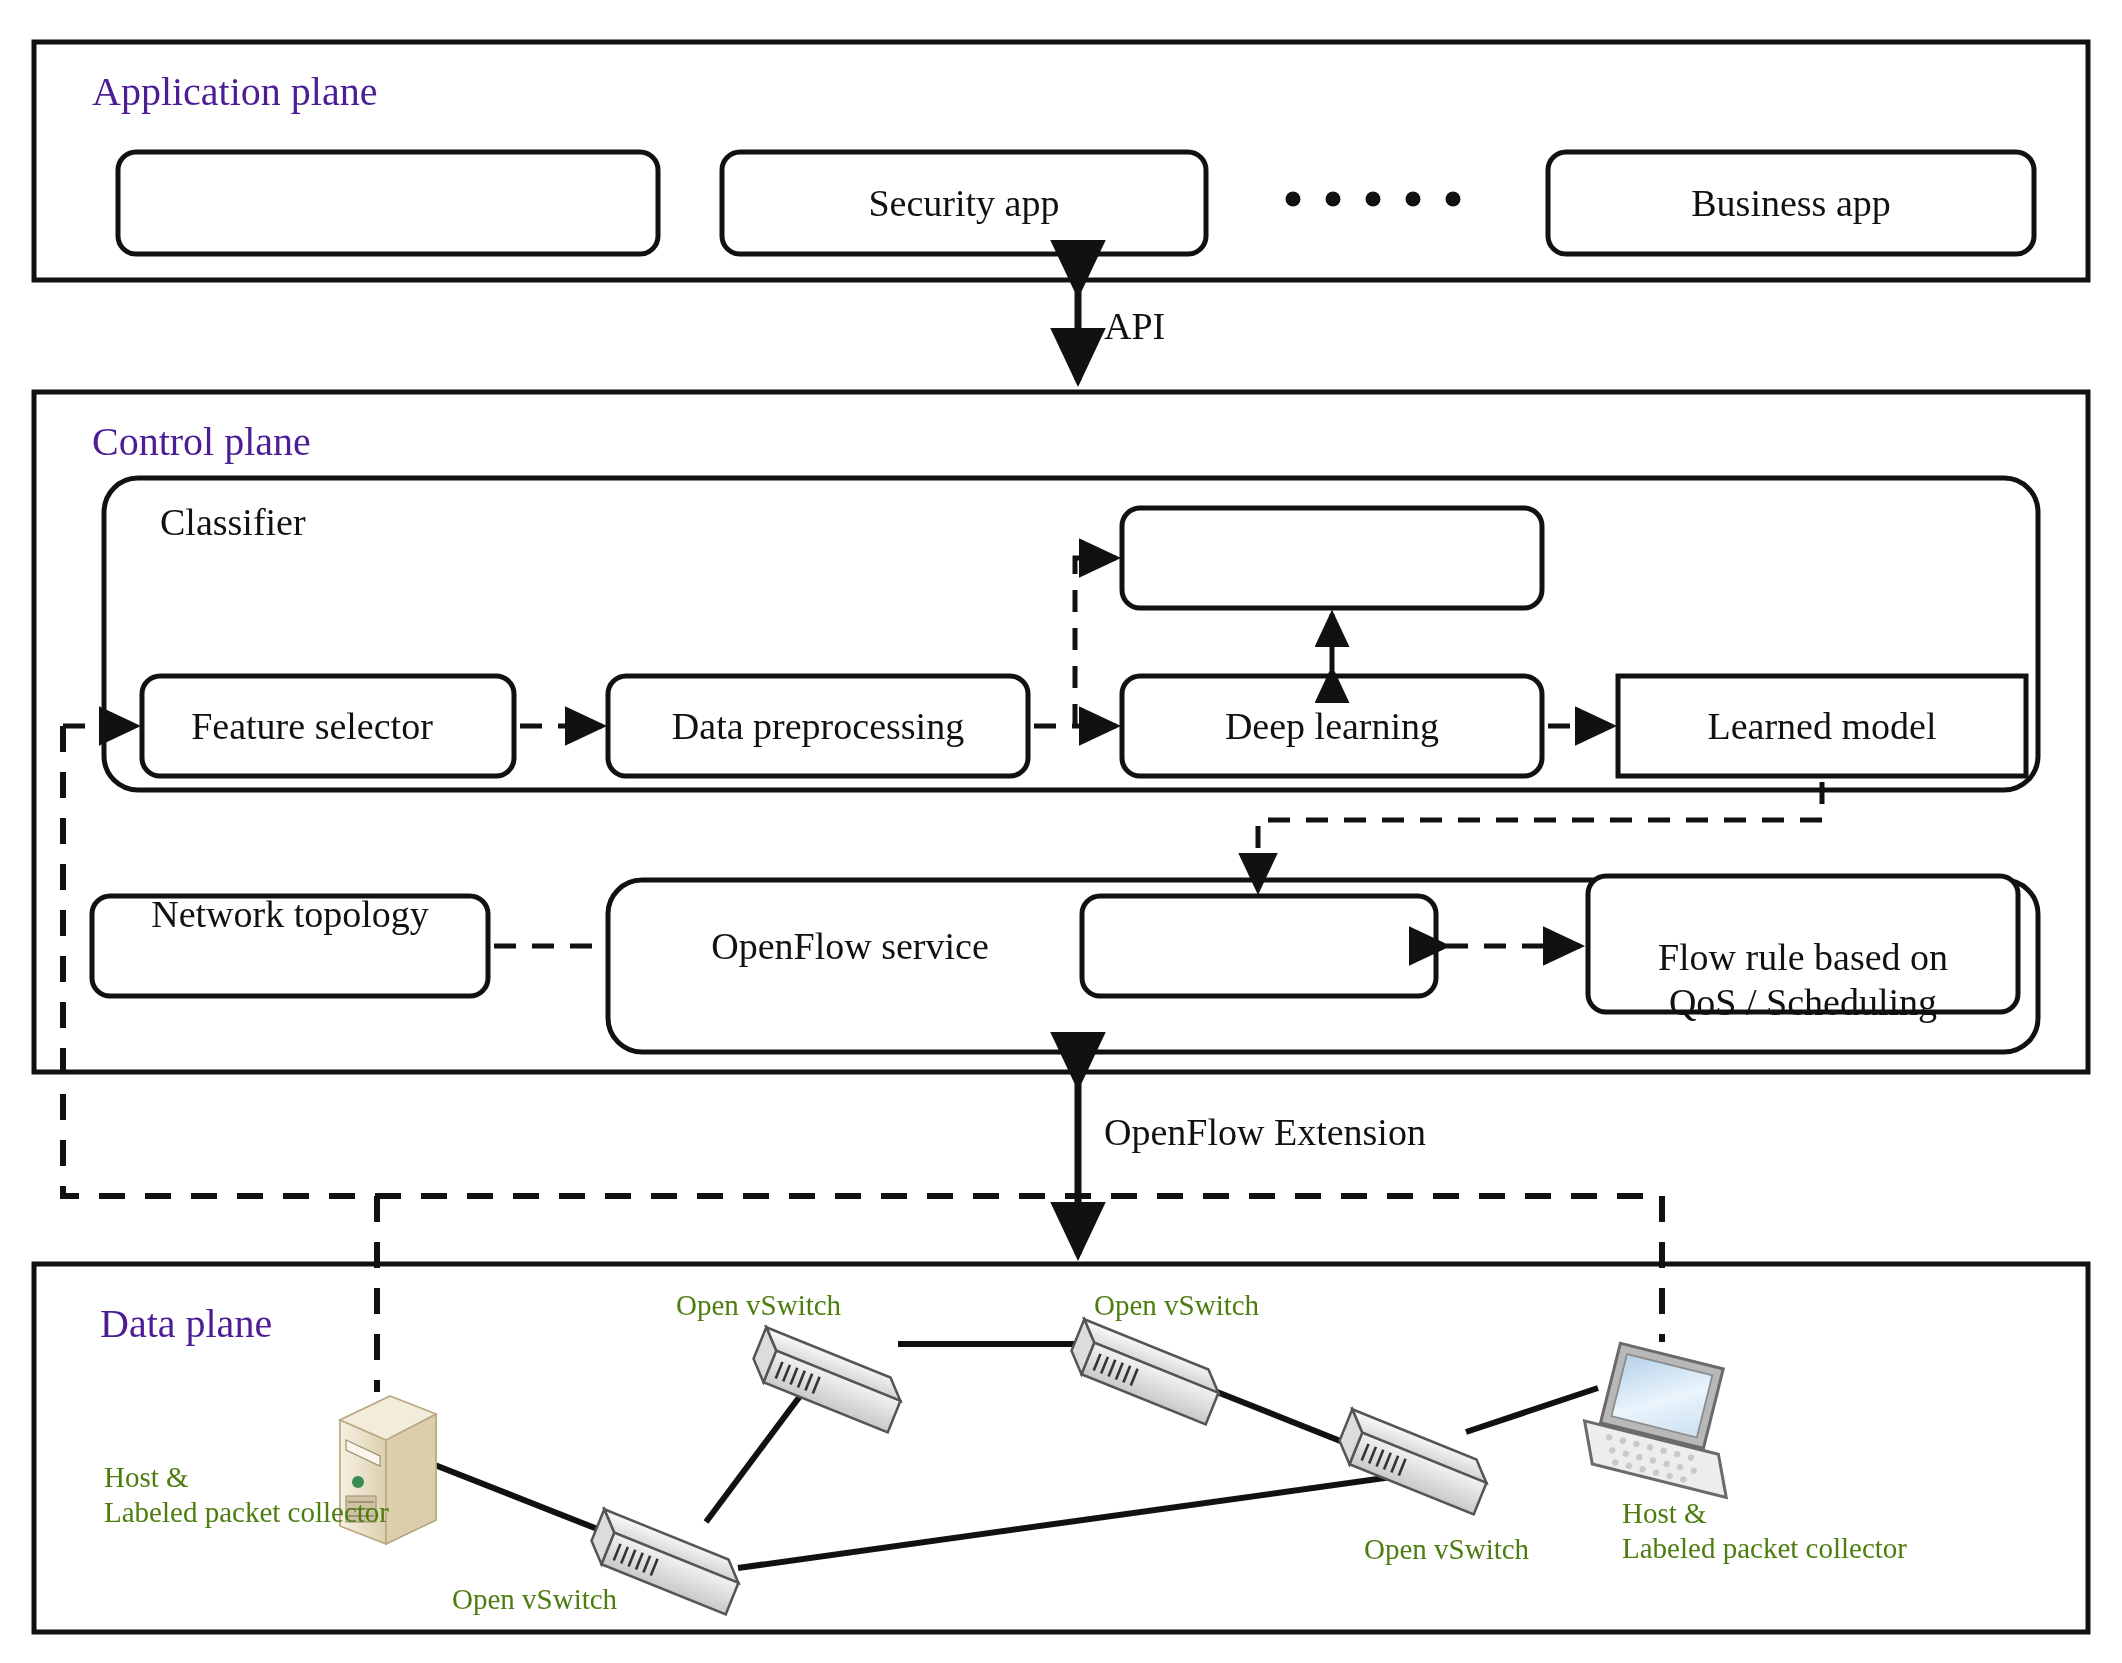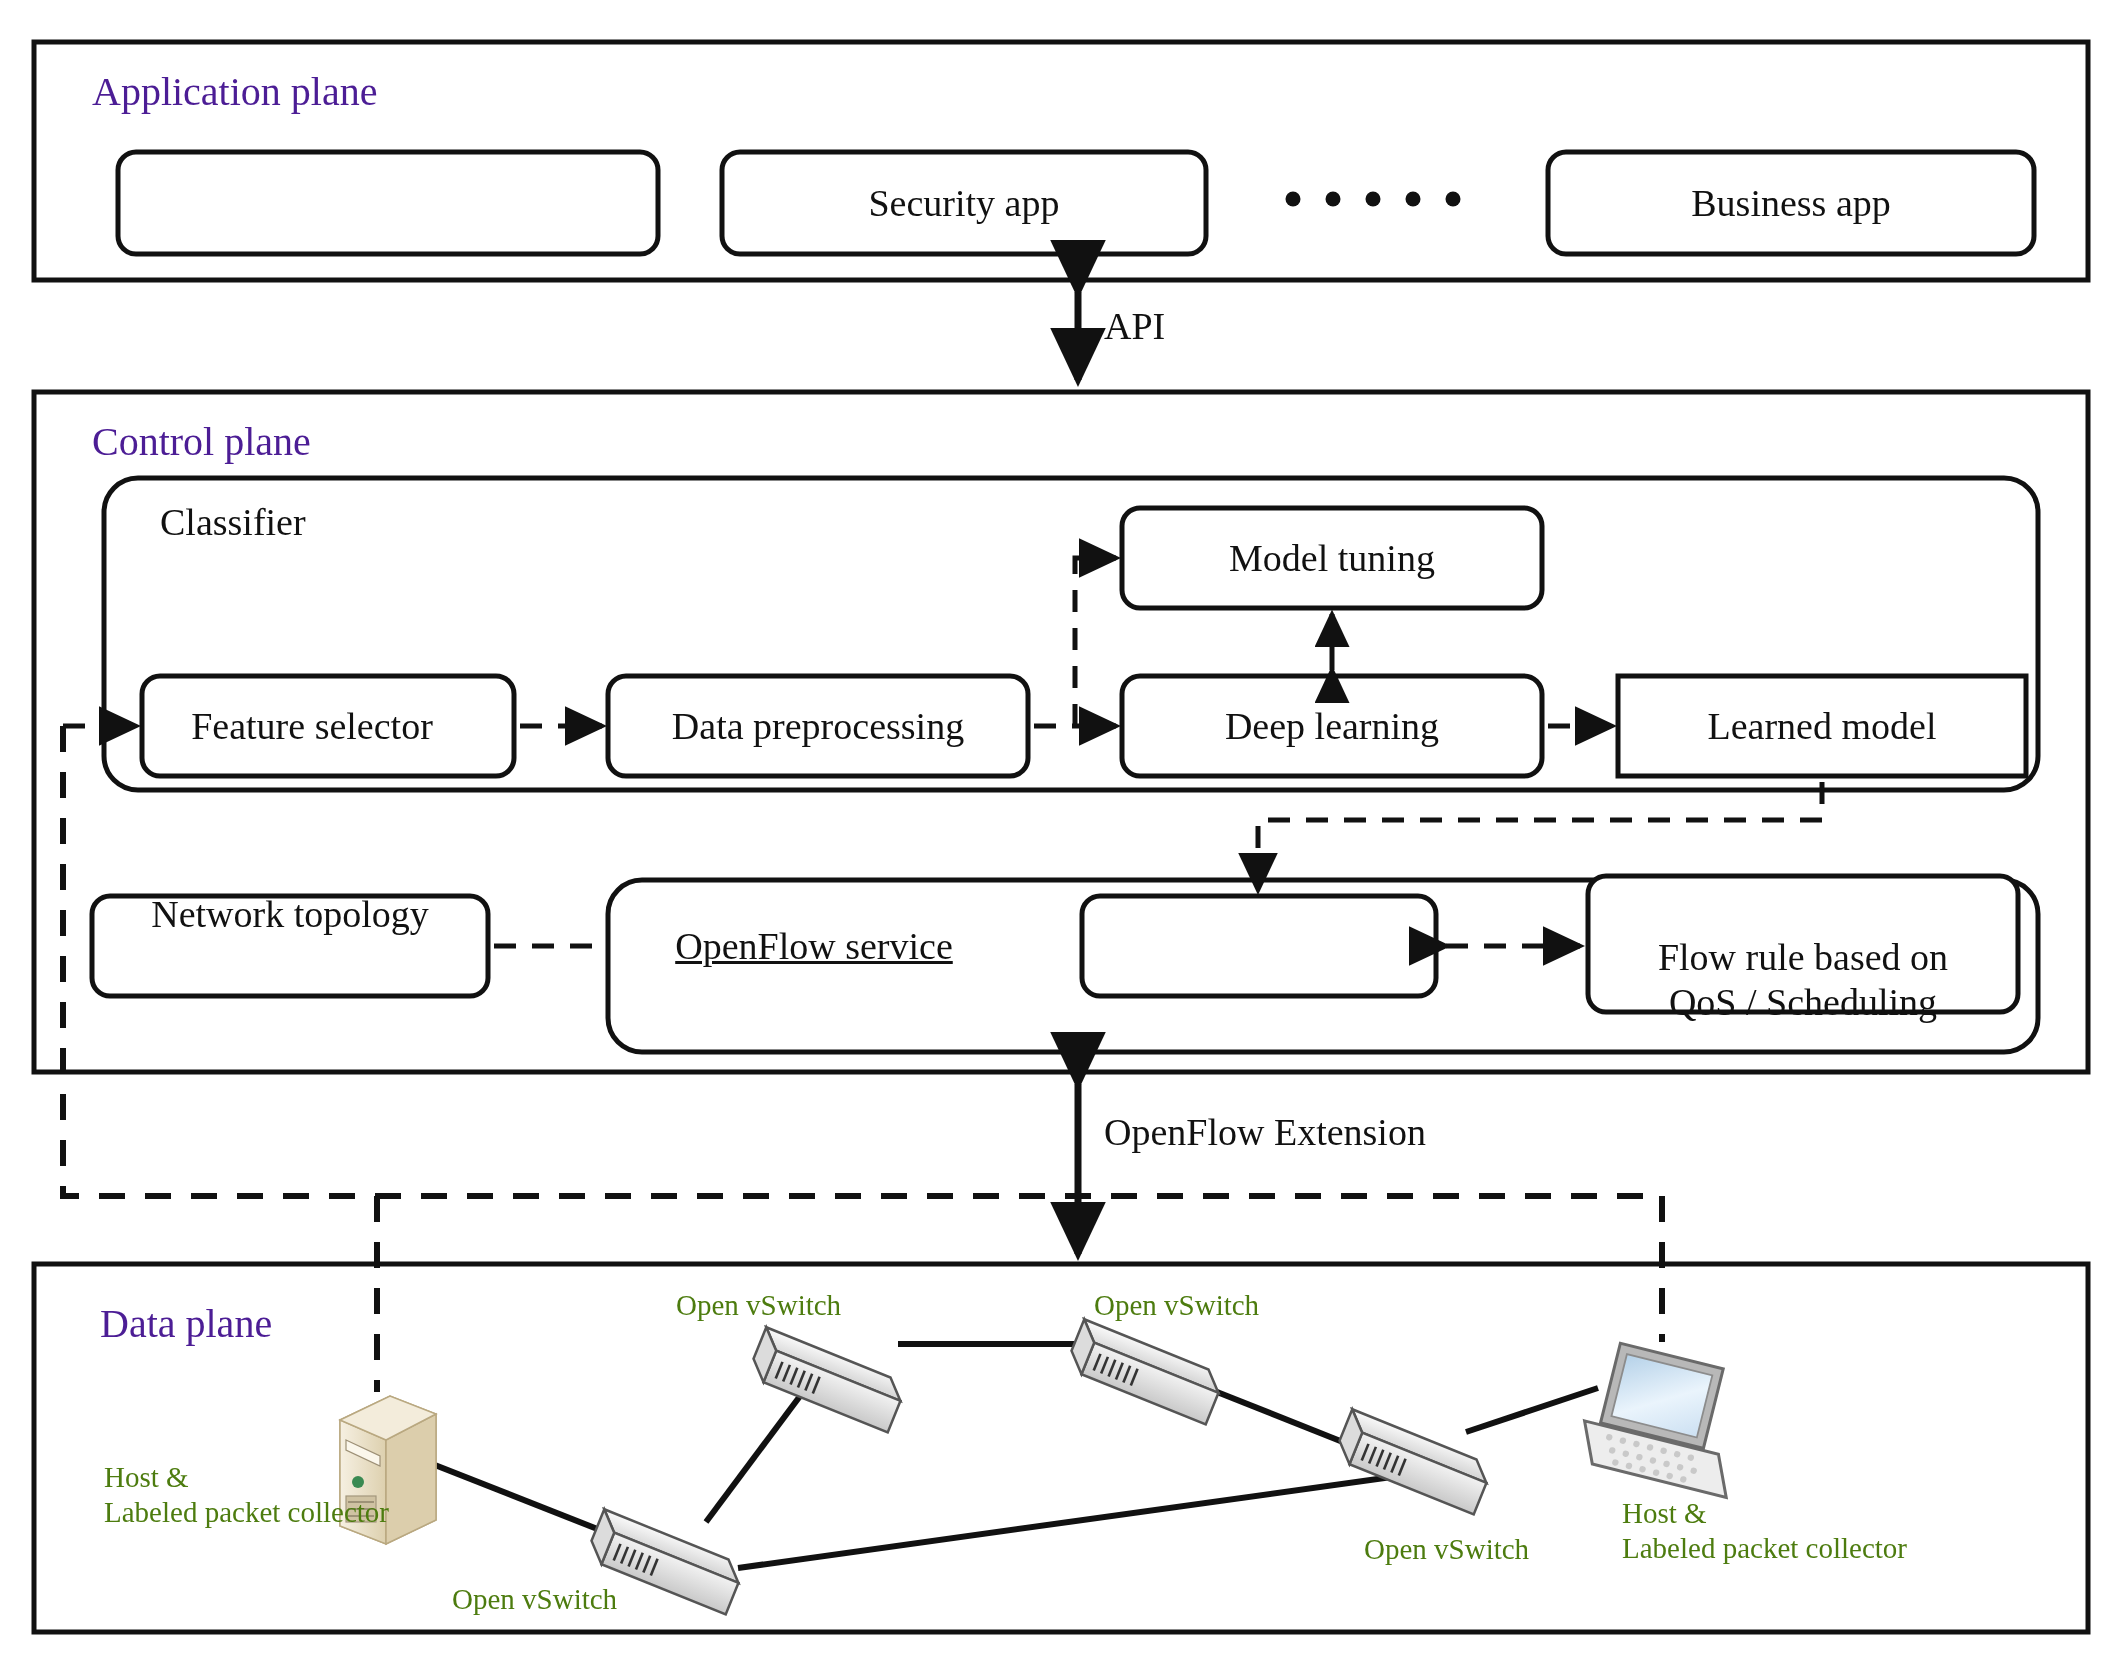--- a/index.html
+++ b/index.html
@@ -318,25 +318,24 @@
   <div class="plane-title" style="left:92px; top:418px;">Control plane</div>
   <div class="plane-title" style="left:100px; top:1300px;">Data plane</div>
   <div class="sub-title" style="left:160px; top:500px;">Classifier</div>
 
   <div class="node-label" style="left:722px; top:152px; width:484px; height:102px;">Security app</div>
   <div class="node-label" style="left:1548px; top:152px; width:486px; height:102px;">Business app</div>
 
   <div class="node-label" style="left:126px; top:676px; width:372px; height:100px;">Feature selector</div>
   <div class="node-label" style="left:608px; top:676px; width:420px; height:100px;">Data preprocessing</div>
   <div class="node-label" style="left:1122px; top:676px; width:420px; height:100px;">Deep learning</div>
-  <div class="node-label" style="left:1122px; top:508px; width:420px; height:100px;">Model tuning</div>
   <div class="node-label" style="left:1618px; top:676px; width:408px; height:100px;">Learned model</div>
 
   <div class="node-label" style="left:92px; top:864px; width:396px; height:100px;">Network topology</div>
-  <div class="node-label" style="left:604px; top:896px; width:420px; height:100px;text-decoration:underline;">OpenFlow service</div>
+  <div class="node-label" style="left:640px; top:896px; width:420px; height:100px;">OpenFlow service</div>
   <div class="node-label" style="left:1588px; top:912px; width:430px; height:136px;">Flow rule based on
 QoS / Scheduling</div>
 
   <div class="edge-label" style="left:1104px; top:304px;">API</div>
   <div class="edge-label" style="left:1104px; top:1110px;">OpenFlow Extension</div>
 
   <div class="dev-label" style="left:104px; top:1460px;">Host &amp;
 Labeled packet collector</div>
   <div class="dev-label" style="left:452px; top:1582px;">Open vSwitch</div>
   <div class="dev-label" style="left:676px; top:1288px;">Open vSwitch</div>

